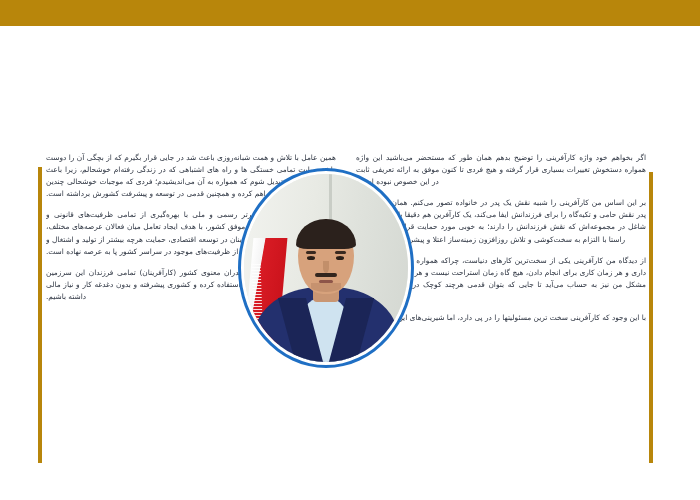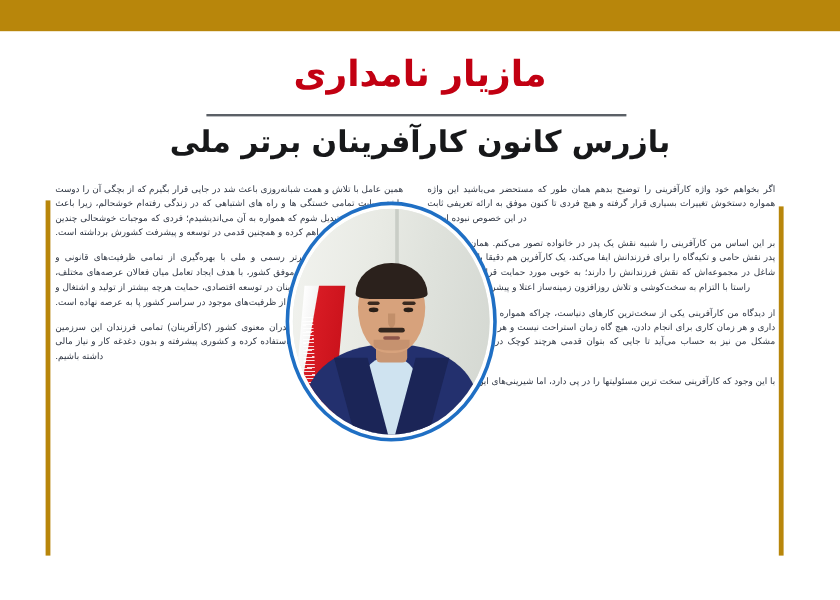--- a/index.html
+++ b/index.html
@@ -254,25 +254,20 @@
     background: rgba(120,80,55,.18); border-radius: 0 0 50% 50%;
   }
 </style>
 </head>
 <body>
 
 <div id="page">
 
   <div class="top-banner"></div>
 
-  <div class="masthead">
-    <div class="headline-name">مازیار نامداری</div>
-    <div class="title-rule"></div>
-    <div class="headline-role">بازرس کانون کارآفرینان برتر ملی</div>
-  </div>
 
   <div class="side-rule left"></div>
   <div class="side-rule right"></div>
 
   <div class="portrait-wrap">
     <div class="portrait-ring">
       <div class="portrait-photo">
         <div class="ph-wall"></div>
         <div class="ph-wall-edge"></div>
         <div class="ph-flag"></div>

